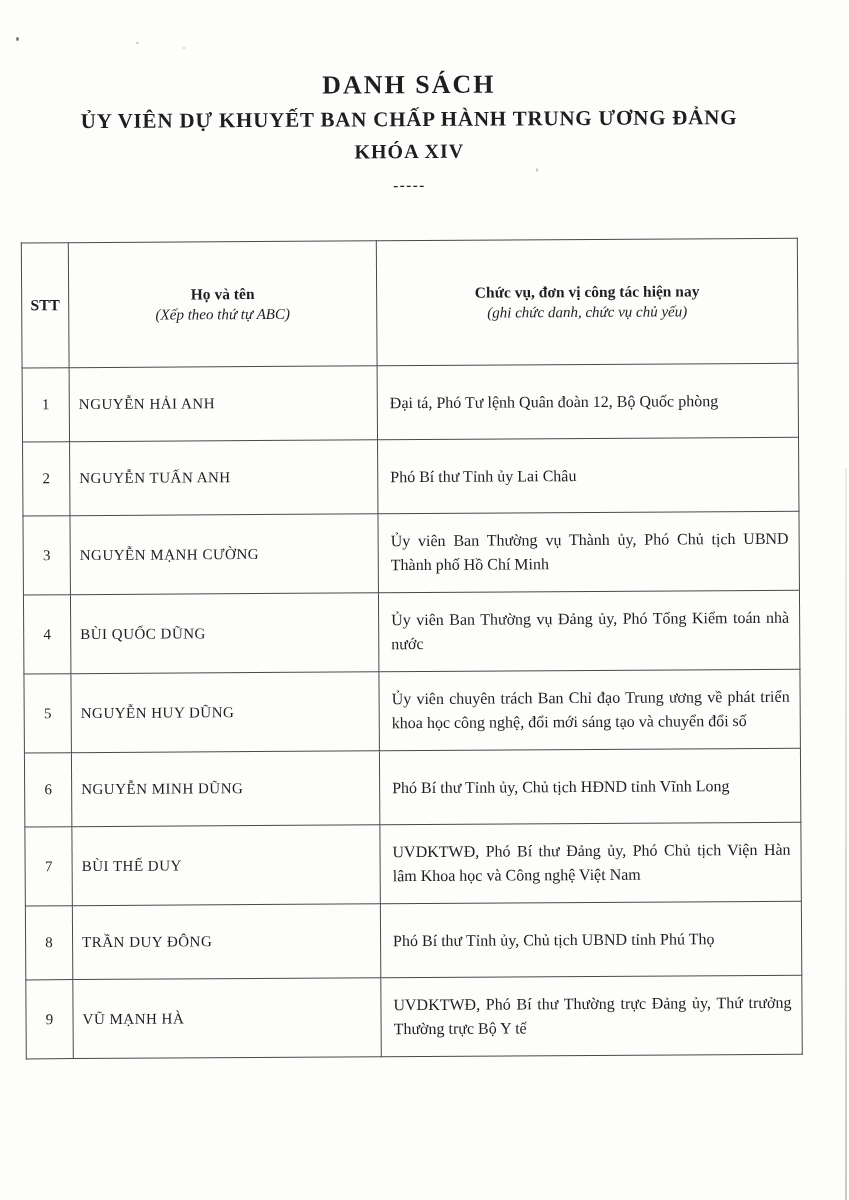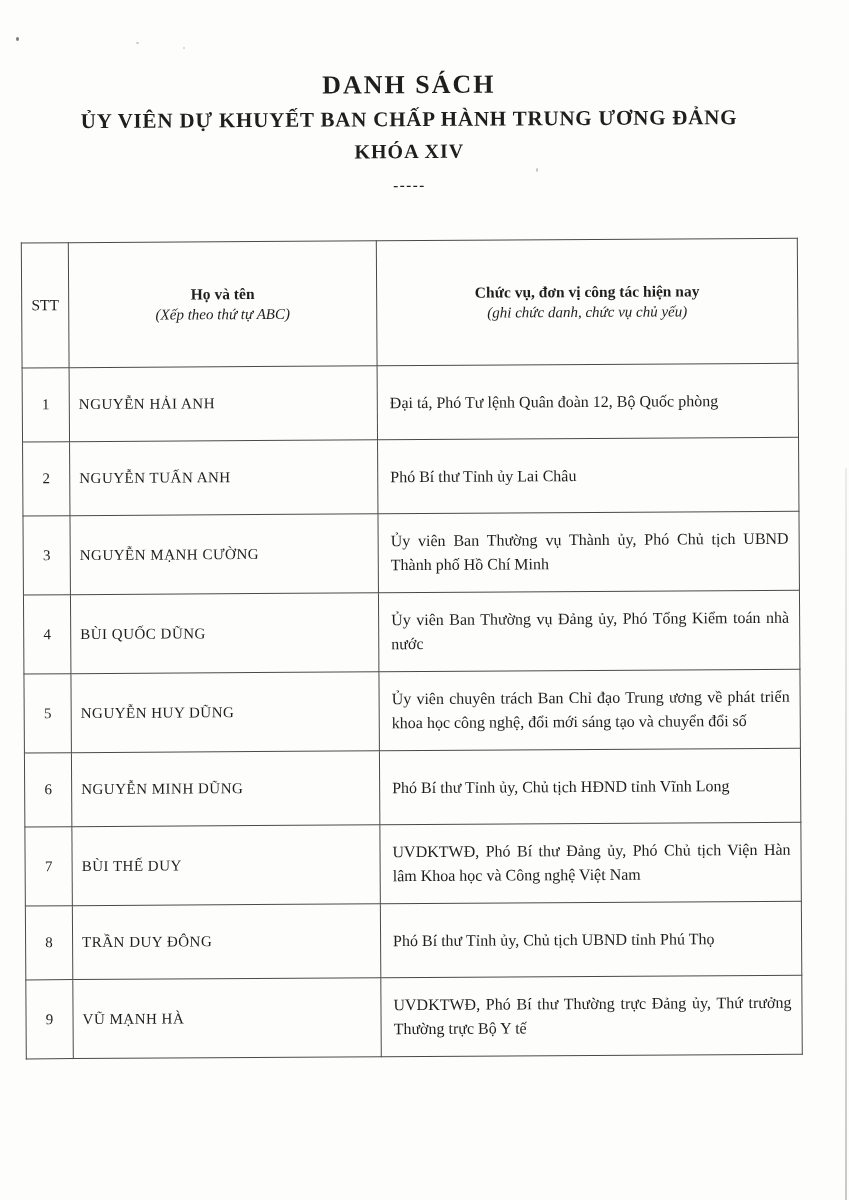--- a/index.html
+++ b/index.html
@@ -35,21 +35,21 @@
   table.member th, table.member td{
     border:1px solid #4a4a4a;
     vertical-align:middle;
     background:#fdfdfc;
   }
   .col-stt{width:47px;}
   .col-name{width:308px;}
   .col-pos{width:421px;}
   thead tr{height:125px;}
   th{font-weight:normal;padding:4px;}
-  .h-stt{font-weight:normal;font-size:15.5px;text-align:center;}
+  .h-stt{font-weight:bold;font-size:15.5px;text-align:center;}
   .h-main{font-weight:bold;font-size:15.5px;text-align:center;}
   .h-sub{font-style:italic;font-size:15px;text-align:center;margin-top:3px;}
   tbody tr{height:74px;}
   td.c-stt{text-align:center;font-size:15px;}
   td.c-name{
     font-size:15px;letter-spacing:0.5px;
     padding:10px 8px 10px 9px;
     text-transform:none;
   }
   td.c-pos{

